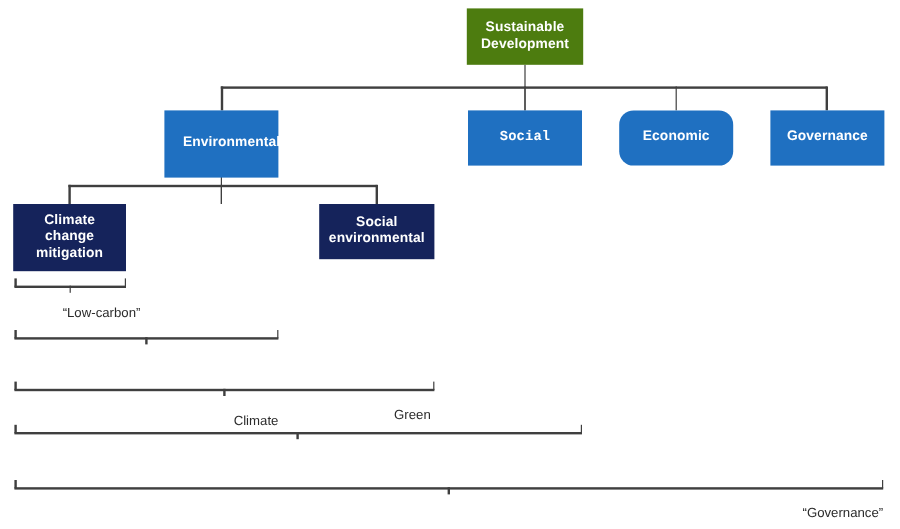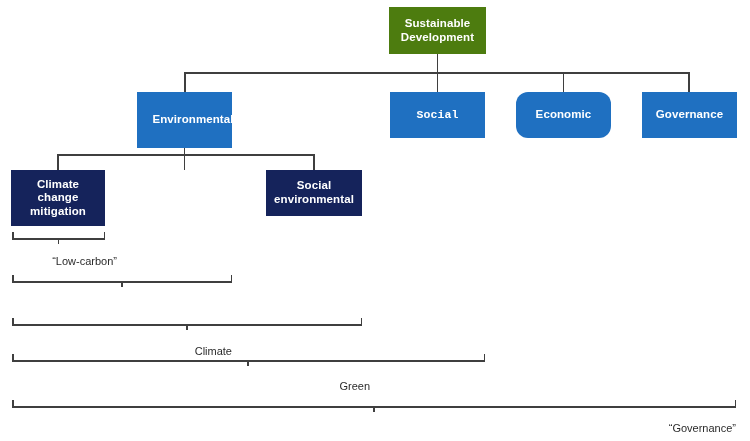--- a/index.html
+++ b/index.html
@@ -82,21 +82,21 @@
   <div class="connector h-line" style="left:12px;top:281px;width:220px;"></div>
   <div class="connector v-line" style="left:12px;top:275px;height:7px;"></div>
   <div class="connector v-line" style="left:230.5px;top:275px;height:7px;"></div>
   <div class="connector v-line" style="left:121px;top:281px;height:6px;"></div>
   <div class="scope-label" style="left:12px;top:297px;width:220px;margin-top:48px;">Climate</div>
 
   <div class="connector h-line" style="left:12px;top:324px;width:350px;"></div>
   <div class="connector v-line" style="left:12px;top:318px;height:7px;"></div>
   <div class="connector v-line" style="left:360.5px;top:318px;height:7px;"></div>
   <div class="connector v-line" style="left:186px;top:324px;height:6px;"></div>
-  <div class="scope-label" style="left:20px;top:340px;width:350px;margin-top:40px;">Green</div>
+  <div class="scope-label" style="left:9px;top:340px;width:350px;">Green</div>
 
   <div class="connector h-line" style="left:12px;top:360px;width:473px;"></div>
   <div class="connector v-line" style="left:12px;top:354px;height:7px;"></div>
   <div class="connector v-line" style="left:483.5px;top:354px;height:7px;"></div>
   <div class="connector v-line" style="left:247px;top:360px;height:6px;"></div>
 
   <div class="connector h-line" style="left:12px;top:406px;width:724px;"></div>
   <div class="connector v-line" style="left:12px;top:400px;height:7px;"></div>
   <div class="connector v-line" style="left:734.5px;top:400px;height:7px;"></div>
   <div class="connector v-line" style="left:373px;top:406px;height:6px;"></div>

